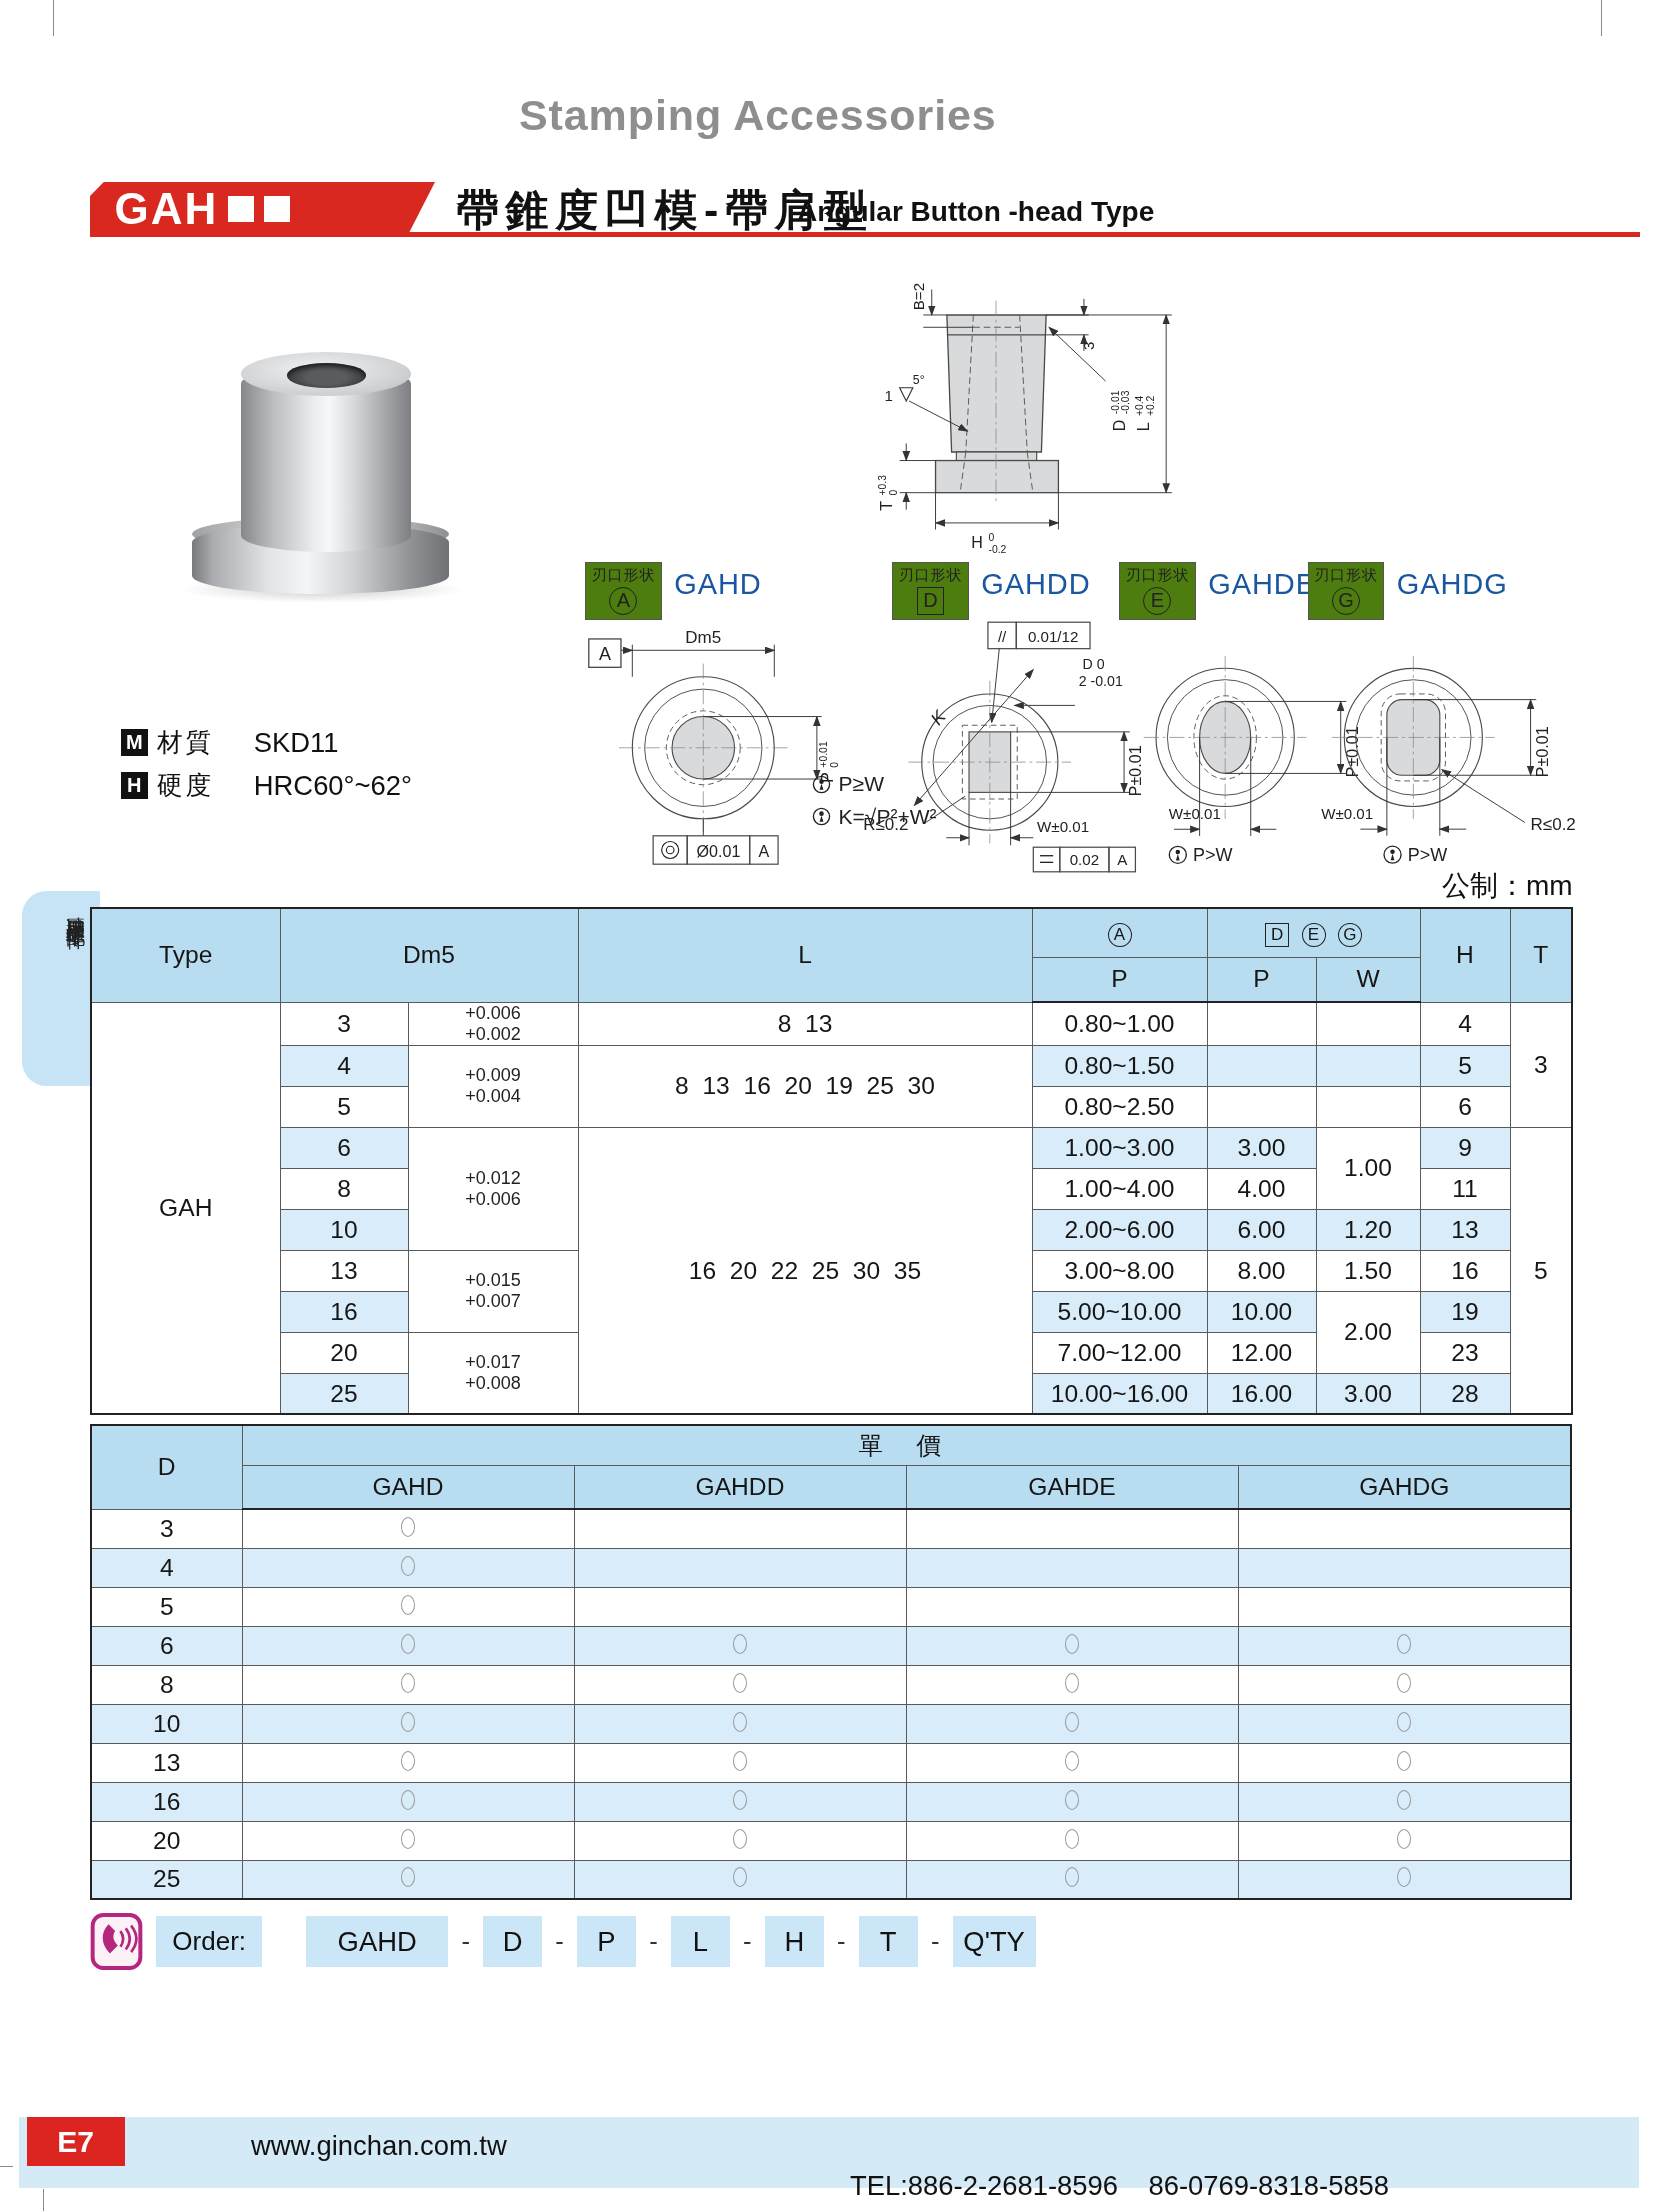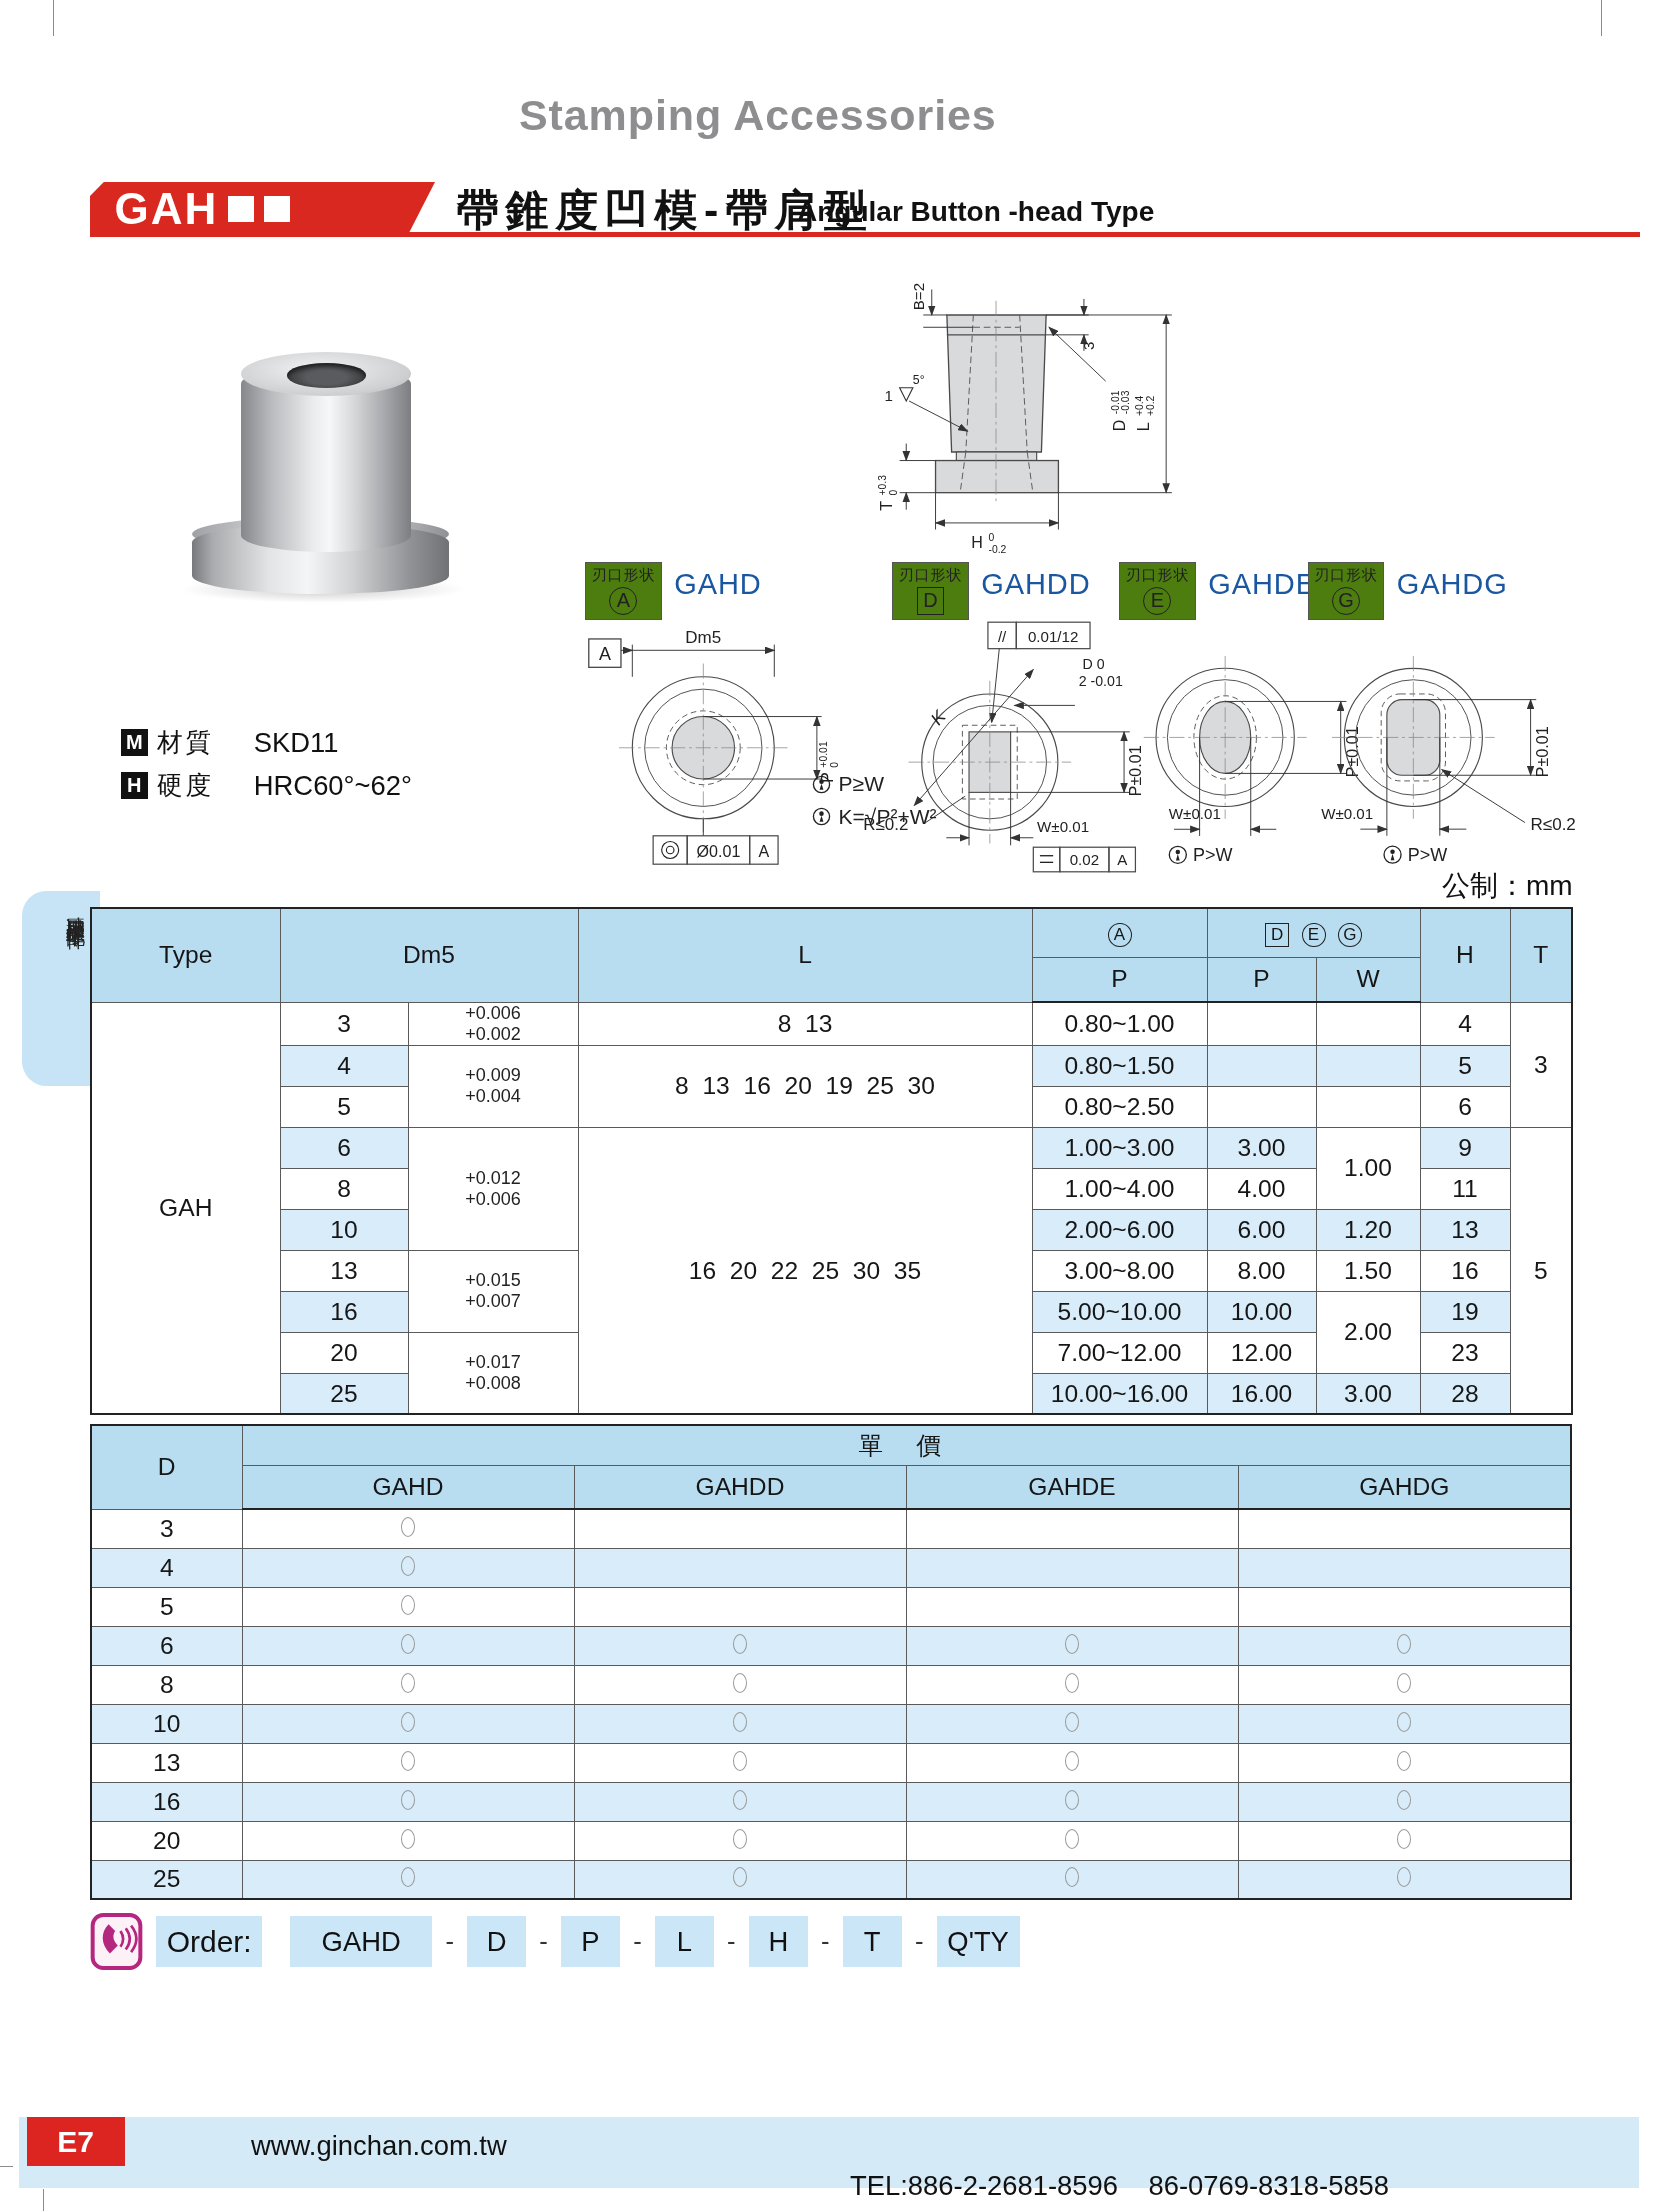--- a/index.html
+++ b/index.html
@@ -84,21 +84,21 @@
            font-size:17px; width:24px; height:24.6px; margin:0 2.8px; background:transparent; }
   .hmark.round { border-radius:50%; }
   .grp td { border-top:1.9px solid #333; }
   .oval { display:inline-block; width:14px; height:20px; border:1.4px solid #9a9a9a; border-radius:50%; }
 
   
   .order-row { position:absolute; left:90px; top:1912px; display:flex; align-items:center; }
   .phonebox { width:53px; height:59px; margin-right:13.2px; }
   .obox { background:#cbe6f7; height:51px; display:flex; align-items:center; justify-content:center;
           font-size:27.4px; color:#111; }
-  .obox.lab { width:106px; margin-right:28px; font-size:30px; }
+  .obox.lab { width:106px; margin-right:44px; font-size:26px; }
   .osep { font-size:25.6px; color:#333; margin:0 13.2px; }
 
   
   .footer-bar { position:absolute; left:19px; top:2117px; width:1620px; height:71px; background:#d5eaf7; }
   .e7 { position:absolute; left:7.6px; top:0; width:98px; height:49px; background:#dc2420; color:#fff;
         font-size:30px; font-weight:bold; display:flex; align-items:center; justify-content:center; }
   .fweb { position:absolute; left:232px; top:13.2px; font-size:27.4px; color:#111; }
   .ftel { position:absolute; left:831px; top:13.2px; font-size:27.4px; color:#111; white-space:pre;margin-top:40px; }
 </style>
 </head>

